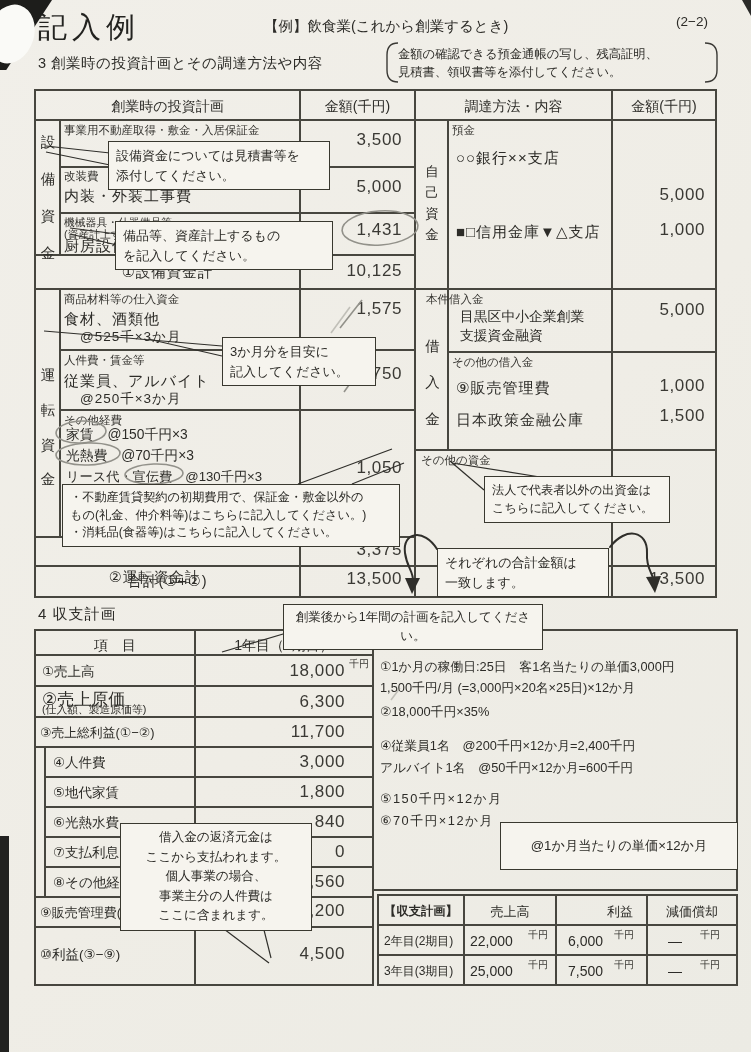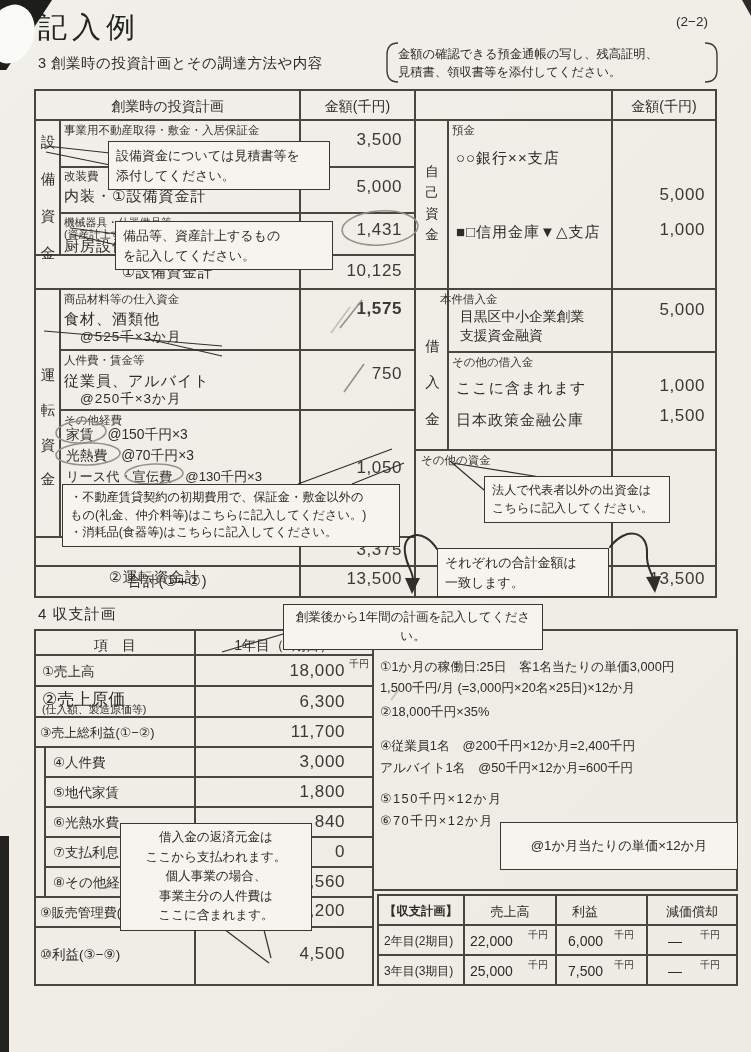--- a/index.html
+++ b/index.html
@@ -68,27 +68,29 @@
       <line x1="378" y1="955" x2="737" y2="955"></line>
     </g>
 
     <g stroke="#3a3935" stroke-width="1.4" fill="none" shape-rendering="auto">
       <path d="M398,43 Q387,43 387,55 L387,70 Q387,82 398,82"></path>
       <path d="M705,43 Q717,43 717,55 L717,70 Q717,82 705,82"></path>
     </g>
   </svg>
 
   <div class="t" style="left:38px;top:8px;font-size:29px;font-weight:normal;letter-spacing:5px;color:#232320;">記入例</div>
+  <div class="t" style="left:264px;top:17px;font-size:14.5px;">【例】飲食業(これから創業するとき)</div>
   <div class="t" style="left:676px;top:13px;font-size:13.5px;">(2−2)</div>
   <div class="t" style="left:38px;top:54px;font-size:14.5px;letter-spacing:.5px;">3 創業時の投資計画とその調達方法や内容</div>
   <div class="t" style="left:398px;top:45px;width:312px;font-size:12.3px;line-height:1.5;">金額の確認できる預金通帳の写し、残高証明、
 見積書、領収書等を添付してください。</div>
 
   <div class="t center" style="left:35px;top:97px;width:265px;font-size:14px;">創業時の投資計画</div>
   <div class="t center" style="left:300px;top:97px;width:115px;font-size:14px;">金額(千円)</div>
+  <div class="t center" style="left:415px;top:97px;width:197px;font-size:14px;">調達方法・内容</div>
   <div class="t center" style="left:612px;top:97px;width:104px;font-size:14px;">金額(千円)</div>
 
   <div class="vert" style="left:37px;top:124px;width:22px;font-size:14.5px;line-height:2.55;">設
 備
 資
 金</div>
   <div class="vert" style="left:37px;top:358px;width:22px;font-size:14.5px;line-height:2.4;">運
 転
 資
 金</div>
@@ -97,35 +99,35 @@
 資
 金</div>
   <div class="vert" style="left:420px;top:328px;width:25px;font-size:14.5px;line-height:2.5;">借
 入
 金</div>
 
   <div class="t head" style="left:64px;top:123px;">事業用不動産取得・敷金・入居保証金</div>
   <div class="num" style="left:300px;top:130px;width:102px;">3,500</div>
 
   <div class="t head" style="left:64px;top:169px;">改装費</div>
-  <div class="t body15" style="left:64px;top:186px;">内装・①設備資金計</div>
+  <div class="t body15" style="left:64px;top:186px;">内装・外装工事費</div>
   <div class="num" style="left:300px;top:177px;width:102px;">5,000</div>
 
   <div class="t head" style="left:64px;top:215px;font-size:10.8px;">機械器具・什器備品等</div>
   <div class="t head" style="left:64px;top:227px;font-size:10.8px;">(資産計上するもの)</div>
   <div class="t body15" style="left:64px;top:236px;">厨房設備</div>
   <div class="num" style="left:300px;top:220px;width:102px;">1,431</div>
 
   <div class="t center" style="left:35px;top:263px;width:265px;font-size:14.5px;letter-spacing:1px;">①設備資金計</div>
   <div class="num" style="left:300px;top:261px;width:102px;">10,125</div>
 
   <div class="t head" style="left:64px;top:292px;">商品材料等の仕入資金</div>
   <div class="t body15" style="left:64px;top:309px;">食材、酒類他</div>
   <div class="t" style="left:80px;top:328px;font-size:13.5px;letter-spacing:1px;">@525千×3か月</div>
-  <div class="num" style="left:300px;top:299px;width:102px;font-weight:bold;">1,575</div>
+  <div class="num" style="left:300px;top:299px;width:102px;">1,575</div>
 
   <div class="t head" style="left:64px;top:353px;">人件費・賃金等</div>
   <div class="t body15" style="left:64px;top:371px;">従業員、アルバイト</div>
   <div class="t" style="left:80px;top:390px;font-size:13.5px;letter-spacing:1px;">@250千×3か月</div>
   <div class="num" style="left:300px;top:364px;width:102px;">750</div>
 
   <div class="t head" style="left:64px;top:413px;">その他経費</div>
   <div class="t" style="left:66px;top:426px;font-size:13.8px;">家賃　@150千円×3</div>
   <div class="t" style="left:66px;top:447px;font-size:13.8px;">光熱費　@70千円×3</div>
   <div class="t" style="left:66px;top:468px;font-size:13.2px;">リース代・宣伝費　@130千円×3</div>
@@ -136,27 +138,27 @@
 
   <div class="t center" style="left:35px;top:572px;width:265px;font-size:14.5px;letter-spacing:1px;">合計(①+②)</div>
   <div class="num" style="left:300px;top:569px;width:102px;">13,500</div>
 
   <div class="t head" style="left:452px;top:123px;">預金</div>
   <div class="t body15" style="left:456px;top:148px;">○○銀行××支店</div>
   <div class="num" style="left:612px;top:185px;width:93px;">5,000</div>
   <div class="t body15" style="left:456px;top:222px;">■□信用金庫▼△支店</div>
   <div class="num" style="left:612px;top:220px;width:93px;">1,000</div>
 
-  <div class="t head" style="left:440px;top:292px;">本件借入金</div>
+  <div class="t head" style="left:426px;top:292px;">本件借入金</div>
   <div class="t" style="left:460px;top:307px;font-size:13.8px;line-height:1.4;">目黒区中小企業創業
 支援資金融資</div>
   <div class="num" style="left:612px;top:300px;width:93px;">5,000</div>
 
   <div class="t head" style="left:452px;top:355px;">その他の借入金</div>
-  <div class="t body15" style="left:456px;top:378px;">ここに含まれます</div>
+  <div class="t body15" style="left:456px;top:378px;">⑨販売管理費</div>
   <div class="num" style="left:612px;top:376px;width:93px;">1,000</div>
   <div class="t body15" style="left:456px;top:410px;">日本政策金融公庫</div>
   <div class="num" style="left:612px;top:406px;width:93px;">1,500</div>
 
   <div class="t head" style="left:421px;top:453px;">その他の資金</div>
   <div class="t center" style="left:415px;top:572px;width:197px;font-size:14.5px;">合　計</div>
   <div class="num" style="left:612px;top:569px;width:93px;">13,500</div>
 
   <div class="t" style="left:38px;top:604px;font-size:15px;letter-spacing:1px;">4 収支計画</div>
   <div class="t center" style="left:35px;top:636px;width:160px;font-size:14px;">項　目</div>
@@ -199,21 +201,21 @@
   <div class="t" style="left:380px;top:679px;font-size:12.8px;">1,500千円/月 (=3,000円×20名×25日)×12か月</div>
   <div class="t" style="left:380px;top:703px;font-size:12.8px;">②18,000千円×35%</div>
   <div class="t" style="left:380px;top:737px;font-size:12.8px;">④従業員1名　@200千円×12か月=2,400千円</div>
   <div class="t" style="left:380px;top:759px;font-size:12.8px;">アルバイト1名　@50千円×12か月=600千円</div>
   <div class="t" style="left:380px;top:790px;font-size:12.8px;letter-spacing:1.5px;">⑤150千円×12か月</div>
   <div class="t" style="left:380px;top:812px;font-size:12.8px;letter-spacing:1.5px;">⑥70千円×12か月</div>
   <div class="callout center" style="left:500px;top:822px;width:224px;height:42px;font-size:13.2px;line-height:42px;padding:2px 6px;">@1か月当たりの単価×12か月</div>
 
   <div class="t center" style="left:378px;top:903px;width:86px;font-size:12.3px;font-weight:bold;">【収支計画】</div>
   <div class="t center" style="left:464px;top:903px;width:92px;font-size:13px;">売上高</div>
-  <div class="t center" style="left:540px;top:903px;width:90px;font-size:13px;">利益</div>
+  <div class="t center" style="left:575px;top:903px;width:90px;font-size:13px;">利益</div>
   <div class="t center" style="left:647px;top:903px;width:90px;font-size:13px;">減価償却</div>
 
   <div class="t" style="left:384px;top:933px;font-size:12px;">2年目(2期目)</div>
   <div class="t" style="left:470px;top:932px;font-size:14px;">22,000</div>
   <div class="unit" style="left:528px;top:928px;">千円</div>
   <div class="t" style="left:568px;top:932px;font-size:14px;">6,000</div>
   <div class="unit" style="left:614px;top:928px;">千円</div>
   <div class="t" style="left:668px;top:932px;font-size:14px;">—</div>
   <div class="unit" style="left:700px;top:928px;">千円</div>
 
@@ -261,20 +263,22 @@
       <path d="M331,333 L350,307" opacity="0.5"></path>
       <path d="M344,392 L364,364"></path>
       <path d="M391,700 L400,688" opacity="0.5"></path>
     </g>
   </svg>
 
   <div class="callout" style="left:108px;top:141px;width:206px;font-size:13px;">設備資金については見積書等を
 添付してください。</div>
   <div class="callout" style="left:115px;top:221px;width:202px;font-size:13px;">備品等、資産計上するもの
 を記入してください。</div>
+  <div class="callout" style="left:222px;top:337px;width:138px;font-size:13px;">3か月分を目安に
+記入してください。</div>
   <div class="callout" style="left:62px;top:484px;width:322px;font-size:12.2px;line-height:1.45;">・不動産賃貸契約の初期費用で、保証金・敷金以外の
 もの(礼金、仲介料等)はこちらに記入してください。)
 ・消耗品(食器等)はこちらに記入してください。</div>
   <div class="callout" style="left:484px;top:476px;width:170px;font-size:12.2px;">法人で代表者以外の出資金は
 こちらに記入してください。</div>
   <div class="callout" style="left:437px;top:548px;width:156px;font-size:13px;">それぞれの合計金額は
 一致します。</div>
   <div class="callout center" style="left:283px;top:604px;width:246px;font-size:12.5px;padding:3px 6px;">創業後から1年間の計画を記入してください。</div>
   <div class="callout center" style="left:120px;top:823px;width:176px;font-size:12.6px;line-height:1.55;">借入金の返済元金は
 ここから支払われます。

